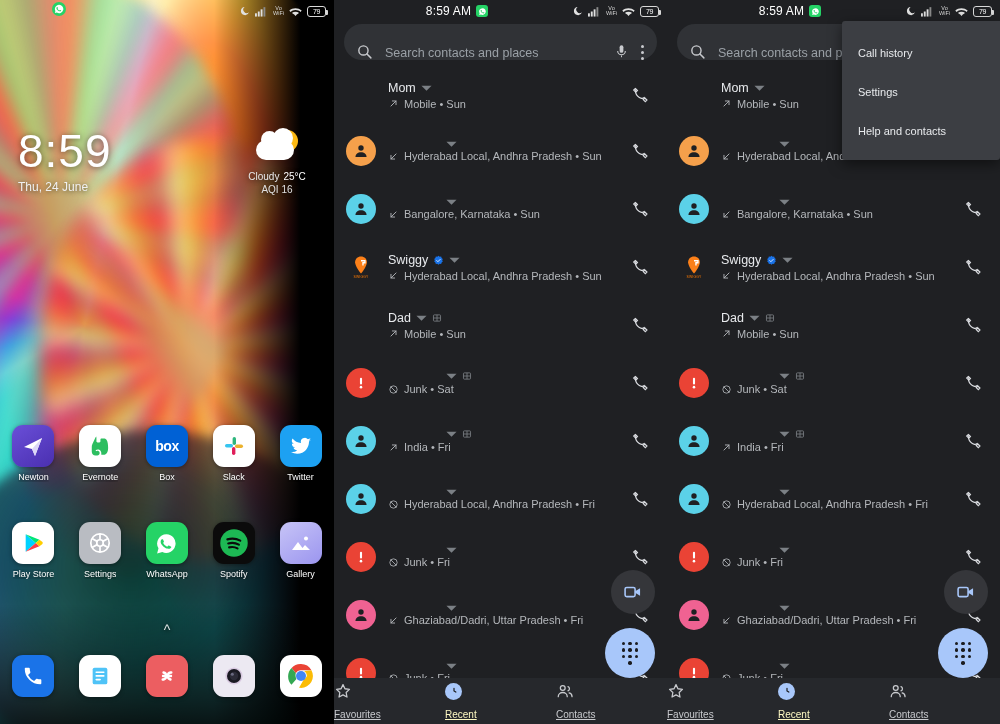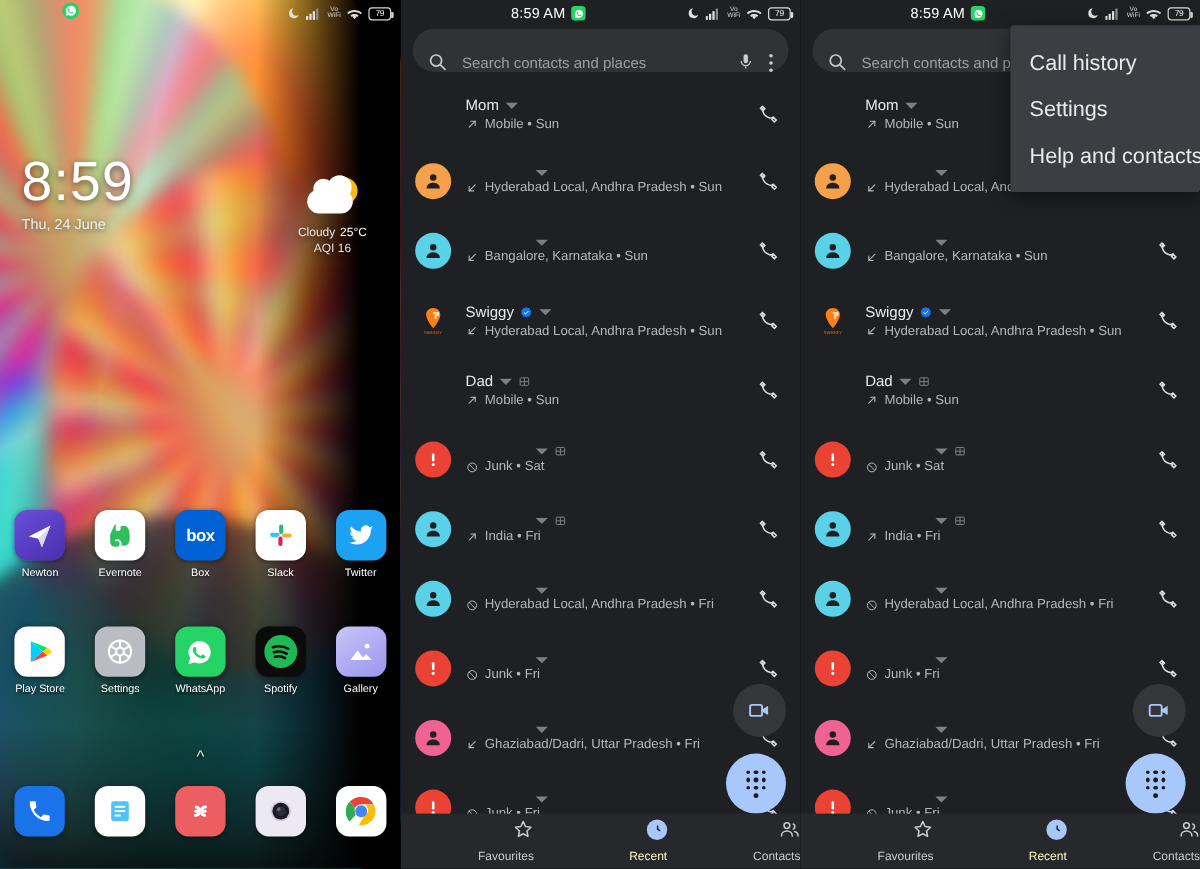--- a/index.html
+++ b/index.html
@@ -100,21 +100,21 @@
 
   .clock-widget { position:absolute; left:18px; top:128px; z-index:5; }
   .clock-time {
     font-size:46px; color:#fff; line-height:1; font-weight:300;
     letter-spacing:1px; text-shadow:0 1px 6px rgba(0,0,0,.55);
   }
   .clock-date {
     font-size:12px; color:#f0f0f0; margin-top:6px;
     text-shadow:0 1px 5px rgba(0,0,0,.6);
   }
-  .weather-widget { position:absolute; right:12px; top:146px; z-index:5; text-align:center; width:90px; }
+  .weather-widget { position:absolute; right:12px; top:128px; z-index:5; text-align:center; width:90px; }
   .weather-icon { height:40px; position:relative; margin:0 auto; width:54px; }
   .w-sun { position:absolute; right:6px; top:2px; width:22px; height:22px; border-radius:50%; background:#FDB913; }
   .w-cloud { position:absolute; left:6px; top:12px; width:38px; height:20px; background:#fff; border-radius:11px; }
   .w-cloud:before { content:''; position:absolute; left:5px; top:-9px; width:17px; height:17px; background:#fff; border-radius:50%; }
   .w-cloud:after  { content:''; position:absolute; left:17px; top:-12px; width:20px; height:20px; background:#fff; border-radius:50%; }
   .weather-line {
     font-size:10px; color:#e8e8e8; margin-top:3px;
     text-shadow:0 1px 5px rgba(0,0,0,.7); white-space:nowrap;
   }
   .weather-line .temp { color:#fff; font-weight:500; margin-left:4px; }
@@ -194,42 +194,42 @@
     justify-content:center; z-index:25;
   }
   .dialpad-dots { display:grid; grid-template-columns:repeat(3,3.5px); gap:3px; }
   .dialpad-dots i { width:3.5px; height:3.5px; border-radius:50%; background:#1b1c1f; display:block; }
 
   .bottom-nav {
     position:absolute; left:0; right:0; bottom:0; height:46px;
     background:#26282c; display:flex; z-index:30;
   }
   .nav-item {
-    flex:1; display:flex; flex-direction:column; align-items:flex-end;
-    justify-content:center; gap:9px; color:#c8cace;
+    flex:1; display:flex; flex-direction:column; align-items:flex-start;
+    justify-content:center; gap:9px; color:#c8cace;text-decoration:underline;
   }
   .nav-item.active { color:#fef9c3; }
   .nav-ico { height:18px; display:flex; align-items:center; justify-content:center; }
   .nav-ico svg { width:18px; height:18px; }
   .nav-ico .clock-pill {
     width:17px; height:17px; border-radius:50%; background:#a8c7fa;
     display:flex; align-items:center; justify-content:center;
   }
   .nav-ico .clock-pill svg { width:12px; height:12px; }
   .nav-label { font-size:10px; }
 
   
   .overflow-menu {
     position:absolute; right:0; top:21px; width:158px;
     background:#3c3e43; border-radius:3px 0 3px 3px; z-index:60;
     padding:12px 0 10px 0; box-shadow:0 4px 14px rgba(0,0,0,.5);
   }
   .menu-item {
     height:39px; display:flex; align-items:center; padding:0 16px;
-    font-size:18px; color:#e8eaed; white-space:nowrap;
+    font-size:11px; color:#e8eaed; white-space:nowrap;
   }
 </style>
 </head>
 <body>
 
 <div class="screens">
 
   <div class="panel panel-home">
     <div class="wallpaper">
       <div class="wp-blob"></div>

